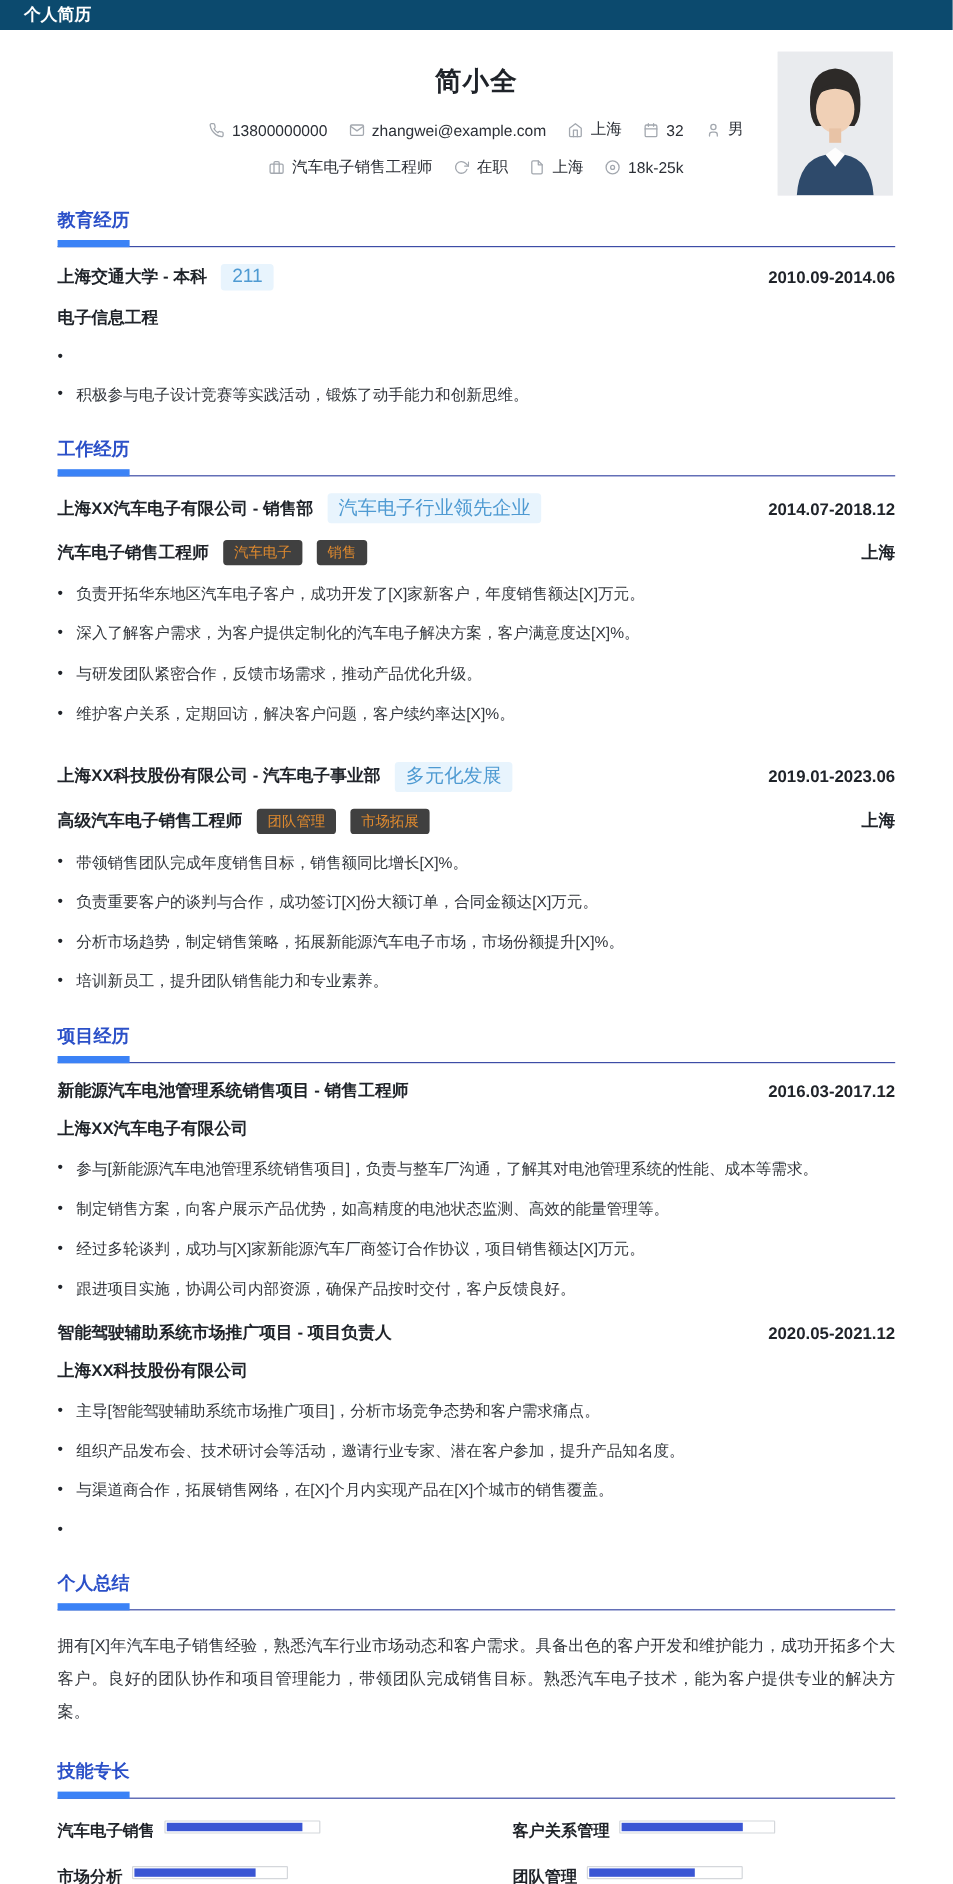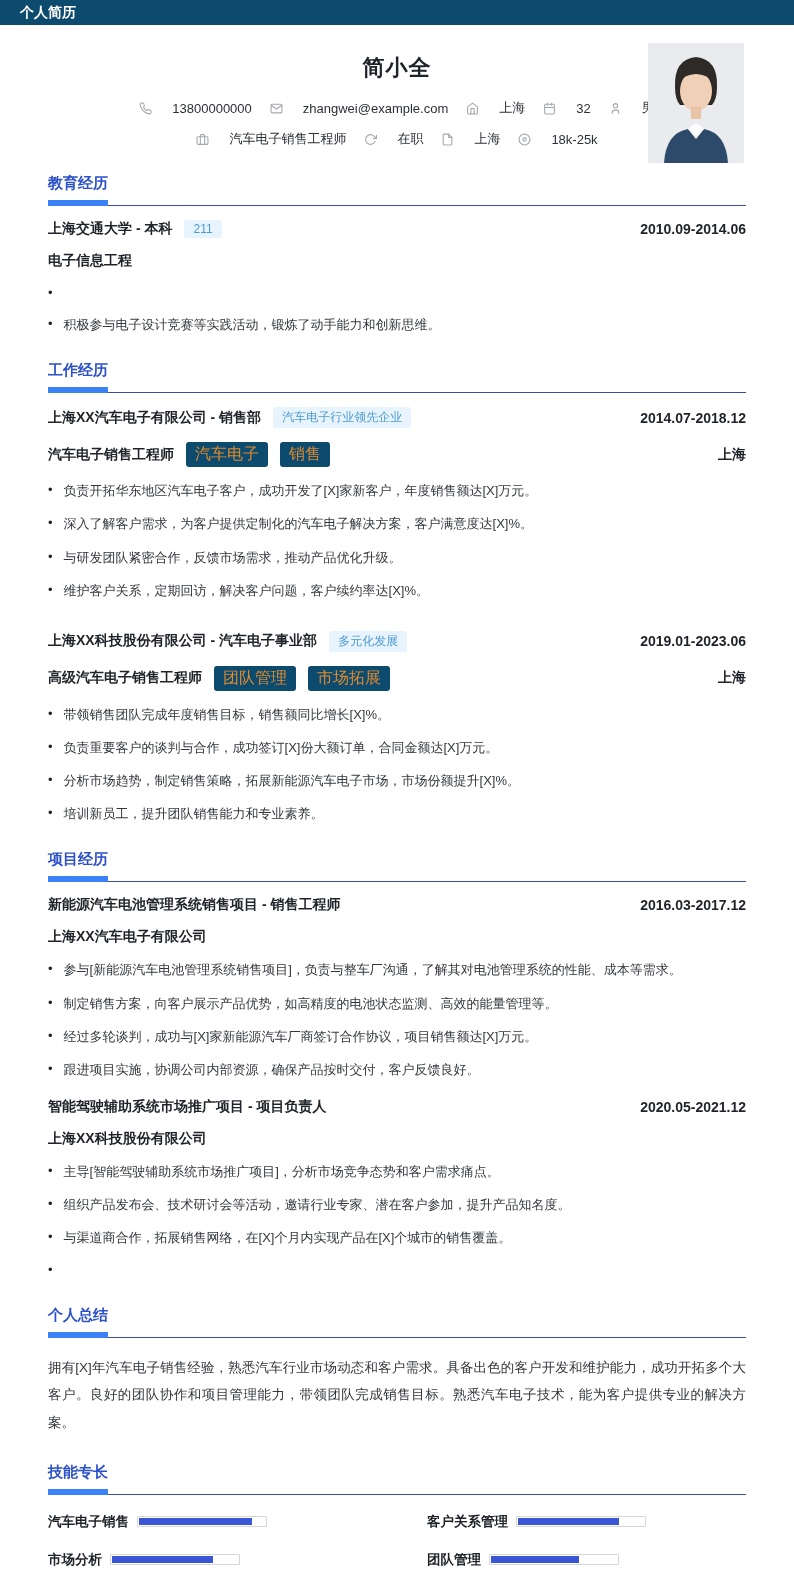--- a/index.html
+++ b/index.html
@@ -20,56 +20,56 @@
   }
   .page { position: relative; padding: 0 48px 26px; }
 
   
   .header { text-align: center; padding-top: 18px; }
   .name { font-size: 22px; font-weight: 700; margin: 10px 0 16px; letter-spacing: 1px; }
   .contact-row {
     display: flex; justify-content: center; align-items: center;
     gap: 18px; font-size: 13px; color: #2b2f36; margin-bottom: 13px;
   }
-  .contact-item { display: flex; align-items: center; gap: 20px; }
+  .contact-item { display: flex; align-items: center; gap: 6px; }
   .ci { width: 13px; height: 13px; color: #a3a8af; flex: 0 0 auto; }
   .photo {
     position: absolute; top: 18px; right: 50px;
     width: 96px; height: 120px; overflow: hidden; background:#e9ebee;
   }
 
   
   .section { margin-top: 26px; }
   .section-header { border-bottom: 1px solid #3d4da6; }
   .section-title {
     display: inline-block;
     color: #2b50c8; font-size: 15px; font-weight: 700;
     padding-bottom: 7px; border-bottom: 6px solid #3b82f6; margin-bottom: -1px;
   }
   .entry { margin-top: 4px; }
   .entry-row { display: flex; align-items: center; justify-content: space-between; margin: 14px 0; }
   .entry-left { display: flex; align-items: center; gap: 12px; font-size: 14px; font-weight: 700; }
   .entry-right { font-size: 14px; font-weight: 700; white-space: nowrap; }
   .badge-blue {
     background: #e8f4fd; color: #4e9ad2; font-weight: 400;
+    font-size: 16px; padding: 2px 9px; border-radius: 3px;
+  }
+  .badge-orange {
+    background: #404040; color: #e08a2e; font-weight: 400;
     font-size: 12px; padding: 2px 9px; border-radius: 3px;
-  }
-  .badge-orange {
-    background: #0c4a6e; color: #e08a2e; font-weight: 400;
-    font-size: 16px; padding: 2px 9px; border-radius: 3px;
   }
   .bullet { display: flex; gap: 11px; margin: 13px 0; font-size: 13px; color: #33373d; line-height: 1.55; }
   .dot { color: #1f2329; line-height: 1.4; }
 
   
   .summary-text { margin-top: 16px; font-size: 13.5px; color: #33373d; line-height: 2.05; text-align: justify; }
 
   
   .skills { display: grid; grid-template-columns: 1fr 1fr; gap: 20px 60px; margin-top: 18px; }
-  .skill { display: flex; align-items: center; gap: 8px; }
+  .skill { display: flex; gap: 8px; }
   .skill-name { font-size: 13.5px; font-weight: 700; white-space: nowrap; }
   .skill-track { width: 130px; height: 11px; background: #fff; border: 1px solid #d4d7db; border-radius: 1px; padding: 1px; }
   .skill-fill { height: 100%; background: #3a56d4; }
 </style>
 </head>
 <body>
 
 <div class="topbar">
   <span>个人简历</span>
 </div>

